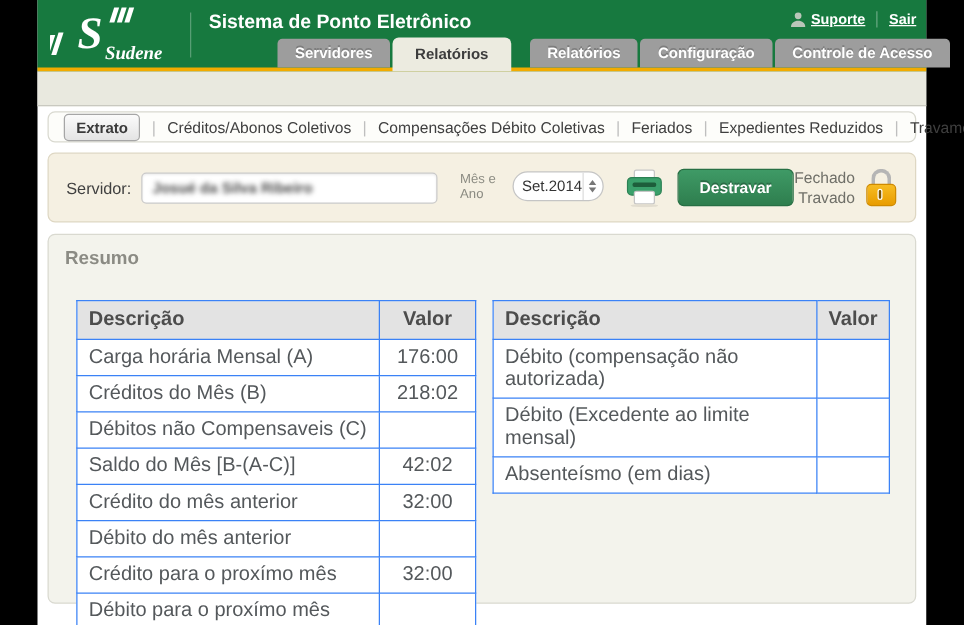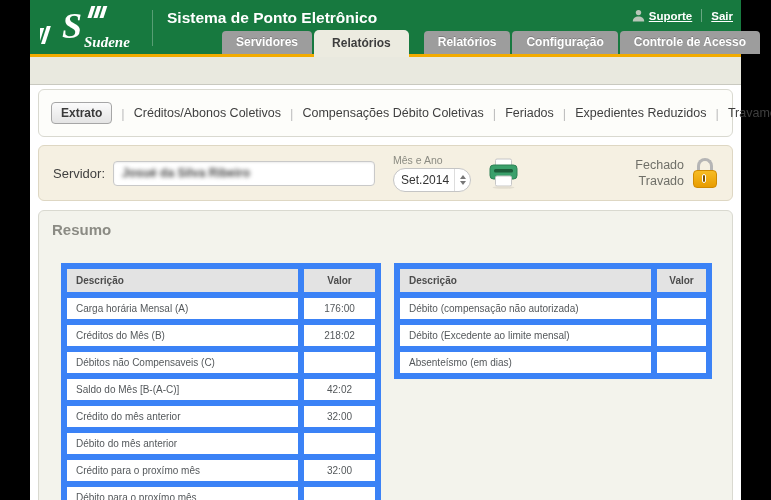--- a/index.html
+++ b/index.html
@@ -25,33 +25,33 @@
   .tab.first { margin-left:192px; }
   .tab.gap { margin-left:14px; }
   .tab.active { background:#ecebe0; color:#3d3d3d; height:27px; line-height:26px; margin-bottom:0; padding:0 18px;
                 border-radius:5px 5px 0 0; text-shadow:none; }
 
   
   .strip { height:28px; background:#e9e9df; border-bottom:1px solid #c9c9c0; }
 
   
   .panel { margin:0 8px; border:1px solid #d9d9d0; border-radius:6px; background:#fdfdfa; }
-  .subnav { margin-top:4px; height:48px; display:flex; align-items:center; padding:0 12px;justify-content:space-between; }
+  .subnav { margin-top:4px; height:25px; display:flex; align-items:center; padding:0 12px;justify-content:space-between; }
   .subnav-chip { border:1px solid #a6a6a6; border-radius:4px; background:linear-gradient(#fbfbfb,#e4e4e4);
                  padding:3px 9px; font-size:12px; font-weight:bold; color:#3a3a3a; cursor:pointer; }
   .subnav-item { font-size:12.5px; color:#3f3f3f; cursor:pointer; white-space:nowrap; }
   .subnav .sep { color:#bfbfbf; margin:0 9px; font-size:13px; }
 
   
   .filterbar { margin-top:8px; height:56px; background:#f5f0e2; border-color:#ded7c3; display:flex; align-items:center; padding:0 14px; }
   .servidor-label { font-size:13px; color:#404040; margin-right:8px; white-space:nowrap; }
   .text-input { width:262px; height:25px; background:#fff; border:1px solid #c9c9c9; border-radius:4px;
                 padding:0 8px; display:flex; align-items:center; box-shadow:inset 0 1px 2px rgba(0,0,0,.08); cursor:text; }
   .blurred { filter:blur(2.3px); font-size:12px; color:#4a4a4a; font-weight:bold; white-space:nowrap; }
-  .mesano { margin-left:18px; display:flex; flex-direction:column; }
+  .mesano { margin-left:18px; display:flex; flex-direction:row; }
   .mesano-label { font-size:10.5px; color:#8b8b82; margin-bottom:2px; }
   .select { width:78px; height:24px; background:#fff; border:1px solid #c5c5c5; border-radius:12px;
             display:flex; align-items:center; font-size:12px; color:#333; cursor:pointer; }
   .select-value { flex:1; padding-left:7px; }
   .select-arrows { width:16px; height:100%; border-left:1px solid #ddd; display:flex; flex-direction:column;
                    align-items:center; justify-content:center; gap:2px; }
   .arr-up { width:0; height:0; border-left:3.5px solid transparent; border-right:3.5px solid transparent; border-bottom:4px solid #777; }
   .arr-dn { width:0; height:0; border-left:3.5px solid transparent; border-right:3.5px solid transparent; border-top:4px solid #777; }
   .printer { margin-left:18px; cursor:pointer; display:flex; }
   .btn-green { margin-left:12px; height:30px; padding:0 17px; background:linear-gradient(#3f9a66,#2e7e4e);
@@ -70,21 +70,21 @@
   
   .resumo { margin-top:9px; height:296px; background:#f3f3ec; padding:10px 13px; }
   .resumo-head { display:flex; align-items:baseline; }
   .resumo-title { font-size:15px; font-weight:bold; color:#8b8b84; }
   .resumo-sub { margin-left:8px; font-size:11.5px; font-weight:bold; color:#2fa033; }
   .blurred-green { filter:blur(2px); }
   .tables { display:flex; margin-top:25px; align-items:flex-start; }
   table { border-collapse:collapse; background:#fff; }
   .tbl-left { width:320px; margin-left:9px; }
   .tbl-right { width:318px; margin-left:13px; }
-  th, td { border:6px solid #3b82f6; font-size:10px; }
+  th, td { border:1px solid #3b82f6; font-size:16px; }
   th { background:#e3e3e3; color:#4c4c4c; font-weight:bold; text-align:left; padding:6px 9px; }
   th.val, td.val { text-align:center; }
   .tbl-left th.val, .tbl-left td.val { width:77px; }
   .tbl-right th.val, .tbl-right td.val { width:55px; }
   td { color:#54585b; padding:5px 9px; height:26px; }
 </style>
 </head>
 <body>
 
 <div class="page">
@@ -164,20 +164,21 @@
     </div>
     <span class="printer">
       <svg width="29" height="31" viewBox="0 0 29 31">
         <rect x="6.5" y="1" width="16" height="8" rx="1.5" fill="#fff" stroke="#c6c6c6"></rect>
         <rect x="1" y="7" width="27" height="14" rx="3.5" fill="#3aa06b" stroke="#2c8154"></rect>
         <rect x="5" y="11" width="19" height="3.5" rx="1.5" fill="#1d5e3b"></rect>
         <rect x="6.5" y="18" width="16" height="10" rx="1.5" fill="#fff" stroke="#c6c6c6"></rect>
         <ellipse cx="14.5" cy="29.5" rx="11" ry="1.3" fill="#e2ddd0"></ellipse>
       </svg>
     </span>
+    <button class="btn-green">Destravar</button>
     <div class="status">
       <div class="status-text">
         <div>Fechado</div>
         <div>Travado</div>
       </div>
       <div class="lock">
         <div class="lock-shackle"></div>
         <div class="lock-body"></div>
         <div class="lock-key"></div>
       </div>

